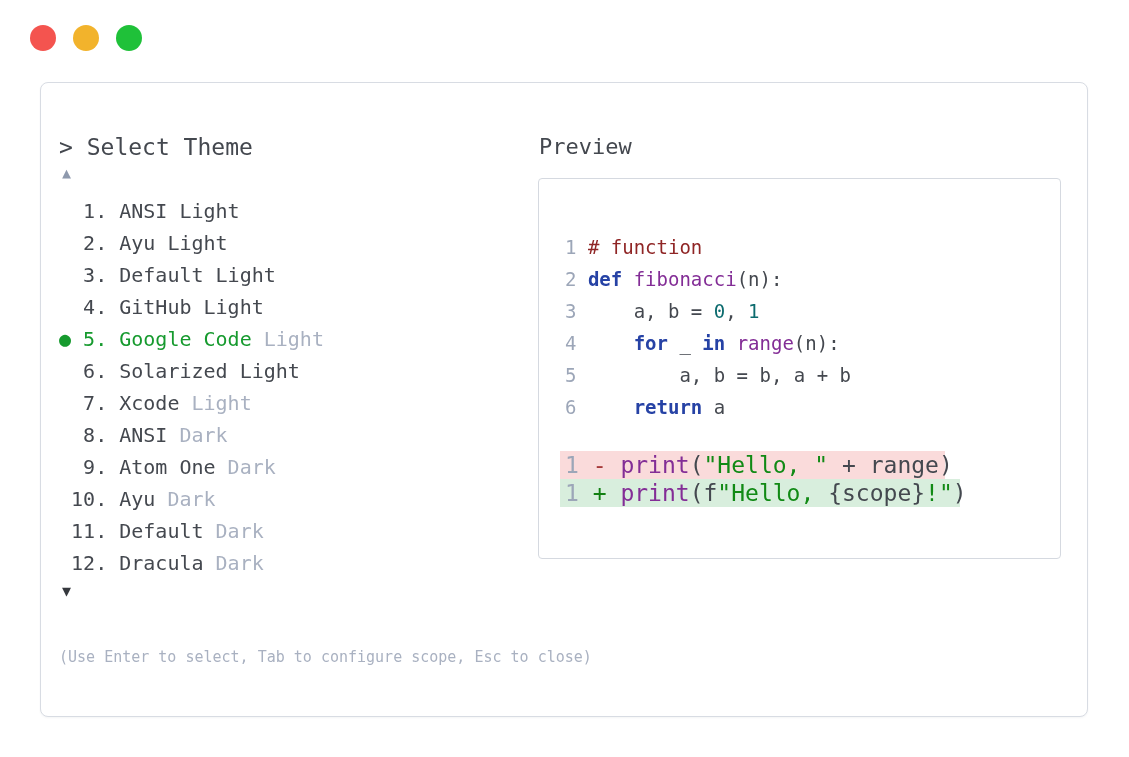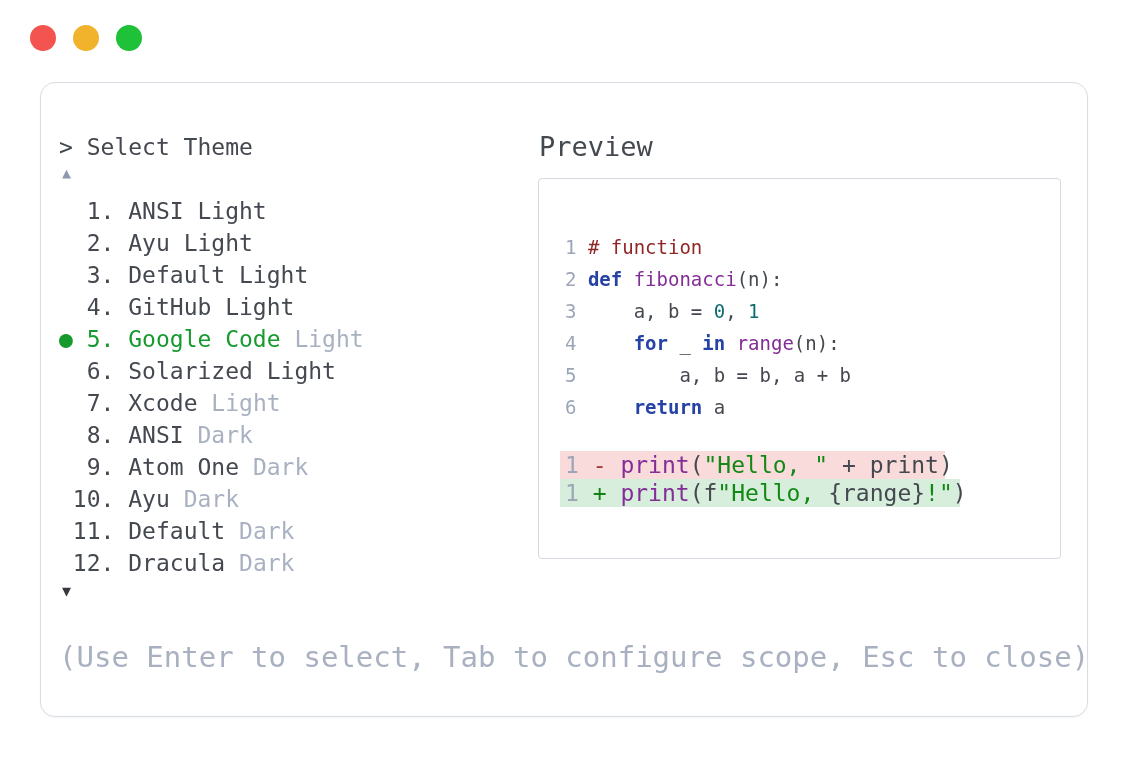--- a/index.html
+++ b/index.html
@@ -9,50 +9,50 @@
     font-family:"DejaVu Sans Mono", monospace;
   }
   .traffic { position:absolute; left:30px; top:25px; display:flex; gap:17px; }
   .light { width:26px; height:26px; border-radius:50%; }
   .light.red    { background:var(--traffic-red); }
   .light.yellow { background:var(--traffic-yellow); }
   .light.green  { background:var(--traffic-green); }
 
   .panel {
     position:absolute; left:40px; top:82px; width:1046px; height:633px;
-    background:#ffffff; border:1.5px solid var(--panel-border); border-radius:15px;
+    background:#ffffff; border:1.5px solid var(--panel-border); border-radius:8px;
     box-shadow:0 1px 2px rgba(40,50,70,0.05);
   }
 
   .prompt {
     position:absolute; left:18px; top:48px; font-size:23px; line-height:32px;
     color:var(--text-dark); white-space:pre;
   }
   .scroll-arrow { position:absolute; left:21px; font-size:15px; line-height:20px; }
   .arrow-up   { top:80px;  color:var(--scroll-up-arrow); }
   .arrow-down { top:498px; color:var(--text-darker); }
 
   .theme-list {
-    position:absolute; left:18px; top:112px; font-size:23px; line-height:32px;
+    position:absolute; left:18px; top:112px; font-size:20px; line-height:32px;
     white-space:pre;
   }
   .theme-row { height:32px; }
   .marker { color:var(--accent-green); }
   .item-num, .item-name { color:var(--text-dark); }
   .theme-row.selected .item-num,
   .theme-row.selected .item-name { color:var(--accent-green); }
   .item-suffix { color:var(--text-dim);margin-top:28px; }
 
   .help {
-    position:absolute; left:18px; top:558px; font-size:29px; line-height:32px;
+    position:absolute; left:18px; top:558px; font-size:15px; line-height:32px;
     color:var(--text-dim); white-space:pre;
   }
 
   .preview-label {
-    position:absolute; left:498px; top:48px; font-size:27px; line-height:32px;
+    position:absolute; left:498px; top:48px; font-size:22px; line-height:32px;
     color:var(--text-dark);
   }
   .preview-box {
     position:absolute; left:497px; top:95px; width:521px; height:379px;
     border:1.5px solid var(--preview-border); border-radius:4px; background:#ffffff;
   }
   .code {
     position:absolute; left:26px; top:52px; font-size:19px; line-height:32px;
     white-space:pre;
   }
@@ -87,16 +87,16 @@
 <div class="panel">
   <div class="prompt">&gt; Select Theme</div>
   <div class="scroll-arrow arrow-up">▲</div>
   <div class="theme-list"><div class="theme-row"><span class="marker"> </span><span class="item-num"> 1. </span><span class="item-name">ANSI Light</span></div><div class="theme-row"><span class="marker"> </span><span class="item-num"> 2. </span><span class="item-name">Ayu Light</span></div><div class="theme-row"><span class="marker"> </span><span class="item-num"> 3. </span><span class="item-name">Default Light</span></div><div class="theme-row"><span class="marker"> </span><span class="item-num"> 4. </span><span class="item-name">GitHub Light</span></div><div class="theme-row selected"><span class="marker">●</span><span class="item-num"> 5. </span><span class="item-name">Google Code</span><span class="item-suffix"> Light</span></div><div class="theme-row"><span class="marker"> </span><span class="item-num"> 6. </span><span class="item-name">Solarized Light</span></div><div class="theme-row"><span class="marker"> </span><span class="item-num"> 7. </span><span class="item-name">Xcode</span><span class="item-suffix"> Light</span></div><div class="theme-row"><span class="marker"> </span><span class="item-num"> 8. </span><span class="item-name">ANSI</span><span class="item-suffix"> Dark</span></div><div class="theme-row"><span class="marker"> </span><span class="item-num"> 9. </span><span class="item-name">Atom One</span><span class="item-suffix"> Dark</span></div><div class="theme-row"><span class="marker"> </span><span class="item-num">10. </span><span class="item-name">Ayu</span><span class="item-suffix"> Dark</span></div><div class="theme-row"><span class="marker"> </span><span class="item-num">11. </span><span class="item-name">Default</span><span class="item-suffix"> Dark</span></div><div class="theme-row"><span class="marker"> </span><span class="item-num">12. </span><span class="item-name">Dracula</span><span class="item-suffix"> Dark</span></div></div>
   <div class="scroll-arrow arrow-down">▼</div>
   <div class="help">(Use Enter to select, Tab to configure scope, Esc to close)</div>
 
   <div class="preview-label">Preview</div>
   <div class="preview-box">
     <div class="code"><div class="code-line"><span class="tk-ln">1 </span><span class="tk-com"># function</span></div><div class="code-line"><span class="tk-ln">2 </span><span class="tk-kw">def</span><span class="tk-pln"> </span><span class="tk-fn">fibonacci</span><span class="tk-pln">(n):</span></div><div class="code-line"><span class="tk-ln">3 </span><span class="tk-pln">    a, b = </span><span class="tk-num">0</span><span class="tk-pln">, </span><span class="tk-num">1</span></div><div class="code-line"><span class="tk-ln">4 </span><span class="tk-pln">    </span><span class="tk-kw">for</span><span class="tk-pln"> _ </span><span class="tk-kw">in</span><span class="tk-pln"> </span><span class="tk-fn">range</span><span class="tk-pln">(n):</span></div><div class="code-line"><span class="tk-ln">5 </span><span class="tk-pln">        a, b = b, a + b</span></div><div class="code-line"><span class="tk-ln">6 </span><span class="tk-pln">    </span><span class="tk-kw">return</span><span class="tk-pln"> a</span></div></div>
-  <div class="diff-line diff-del"><span class="tk-ln">1 </span><span class="tk-minus">- </span><span class="tk-fn">print</span><span class="tk-pln">(</span><span class="tk-str">"Hello, "</span><span class="tk-pln"> + print)</span></div>
-      <div class="diff-line diff-add"><span class="tk-ln">1 </span><span class="tk-plus">+ </span><span class="tk-fn">print</span><span class="tk-pln">(f</span><span class="tk-str">"Hello, </span><span class="tk-pln">{range}</span><span class="tk-str">!"</span><span class="tk-pln">)</span></div>
+  <div class="diff-line diff-del"><span class="tk-ln">1 </span><span class="tk-minus">- </span><span class="tk-fn">print</span><span class="tk-pln">(</span><span class="tk-str">"Hello, "</span><span class="tk-pln"> + range)</span></div>
+      <div class="diff-line diff-add"><span class="tk-ln">1 </span><span class="tk-plus">+ </span><span class="tk-fn">print</span><span class="tk-pln">(f</span><span class="tk-str">"Hello, </span><span class="tk-pln">{scope}</span><span class="tk-str">!"</span><span class="tk-pln">)</span></div>
     </div>
 </div>
 
 </body></html>

